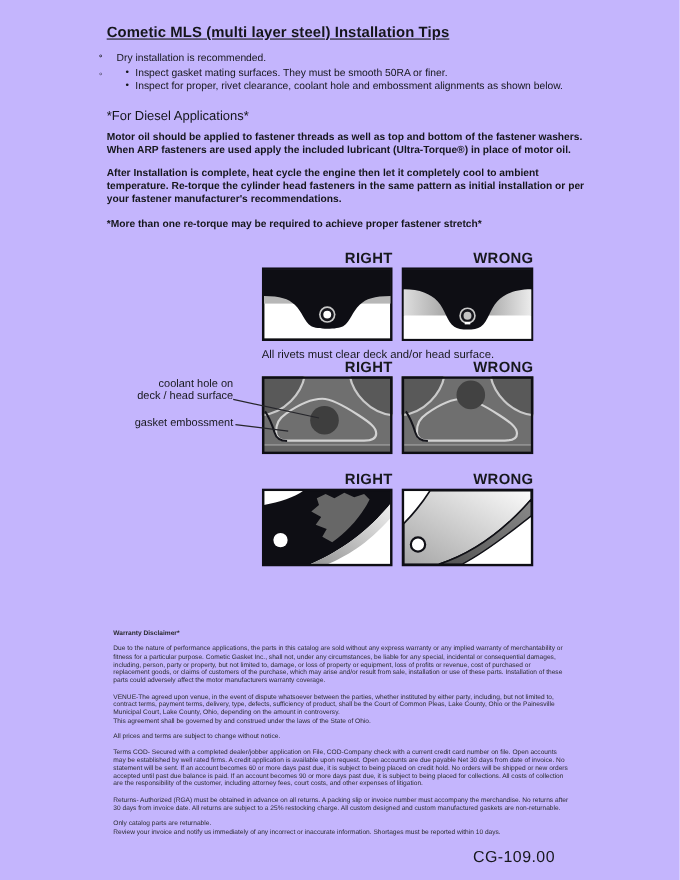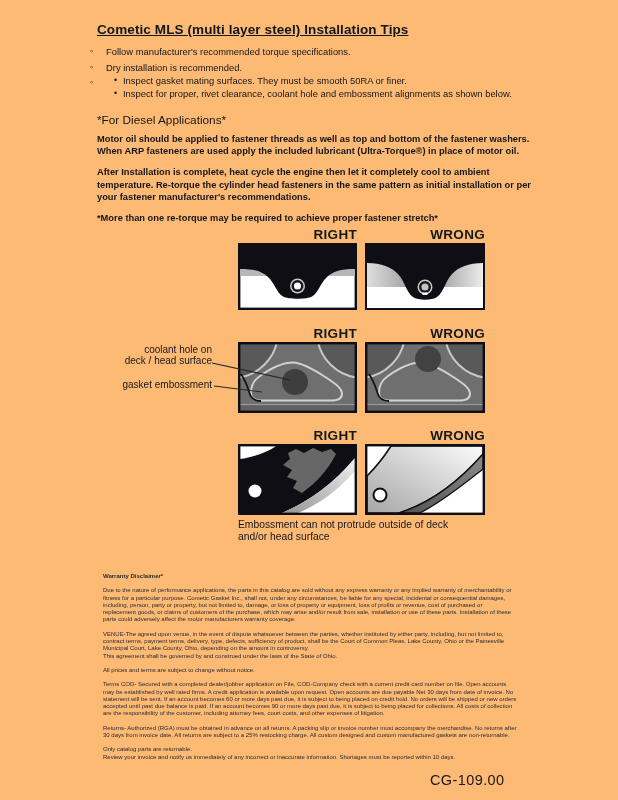--- a/index.html
+++ b/index.html
@@ -1,17 +1,17 @@
 <!DOCTYPE html>
 <html><head>
 <meta charset="utf-8">
 <style>
   html,body { margin:0; padding:0; background:#ffffff; }
   .doc {
-    position:relative; width:618px; height:800px; background:#fdba74;
+    position:relative; width:618px; height:800px; background:#c4b5fd;
     font-family:"Liberation Sans", sans-serif; color:#15161b; overflow:hidden;
   }
   
   .intro { position:absolute; left:97px; top:22px; width:444px; }
   .title {
     font-size:13.5px; font-weight:bold; text-decoration:underline;
     margin:0 0 7px 0; letter-spacing:.1px;
   }
   .b1 { font-size:9.4px; line-height:15.5px; padding-left:9px; position:relative; }
   .b1 .mk { position:absolute; left:-7px; top:0; font-size:9px; }
@@ -40,21 +40,21 @@
   .legal p.tight { margin:0; }
   .code { position:absolute; left:430px; top:756px; font-size:14.5px; letter-spacing:.4px; color:#17181d;margin-top:16px; }
 </style>
 </head>
 <body>
 
 <div class="doc">
 
   <div class="intro">
     <h1 class="title">Cometic MLS (multi layer steel) Installation Tips</h1>
-    <div class="b1"><span class="mk">◦</span><span>Follow manufacturer's recommended torque specifications.</span></div>
+    <div class="b1"><span class="mk">◦</span></div>
     <div class="b1"><span class="mk">◦</span><span>Dry installation is recommended.</span></div>
     <div class="b1"><span class="mk">◦</span></div>
     <div class="b2"><span class="mk">•</span><span>Inspect gasket mating surfaces.  They must be smooth 50RA or finer.</span></div>
     <div class="b2"><span class="mk">•</span><span>Inspect for proper, rivet clearance, coolant hole and embossment alignments as shown below.</span></div>
     <h2 class="h2">*For Diesel Applications*</h2>
     <p class="para">Motor oil should be applied to fastener threads as well as top and bottom of the fastener washers. When ARP fasteners are used apply the included lubricant (Ultra-Torque®) in place of motor oil.</p>
     <p class="para">After Installation is complete, heat cycle the engine then let it completely cool to ambient temperature. Re-torque the cylinder head fasteners in the same pattern as initial installation or per your fastener manufacturer's recommendations.</p>
     <p class="para">*More than one re-torque may be required to achieve proper fastener stretch*</p>
   </div>
 
@@ -86,20 +86,21 @@
       <rect x="1.2" y="1.2" width="117.6" height="64.6" fill="#ffffff" stroke="#0e0e14" stroke-width="2.4"></rect>
       <rect x="2" y="20" width="56" height="24" fill="url(#gw1)"></rect>
       <rect x="62" y="20" width="56" height="24" fill="url(#gw2)"></rect>
       <rect x="2" y="44" width="116" height="21" fill="#ffffff"></rect>
       <path d="M2,2 L118,2 L118,20 C103,20 94,24 87,31 C80,38.5 79,49 72,54 C67,57.5 53,57.5 48,54 C41,49 40,38.5 33,31 C26,24 17,20 2,20 Z" fill="#0e0e14"></path>
       <circle cx="60" cy="44" r="7.5" fill="#c9c9c9"></circle>
       <circle cx="60" cy="44" r="4.8" fill="#c3c3c3" stroke="#16161c" stroke-width="2.4"></circle>
       <rect x="57.5" y="49.5" width="5" height="2.4" fill="#ffffff"></rect>
     </svg>
   </div>
+  <div class="caption" style="left:238px; top:317px; width:290px;">All rivets must clear deck and/or head surface.</div>
 
   <div class="figlabel" style="left:238px; top:326px; width:119px;">RIGHT</div>
   <div class="figlabel" style="left:365px; top:326px; width:120px;">WRONG</div>
 
   <div class="figbox" style="left:238px; top:342px;">
     <svg width="119" height="71" viewBox="0 0 119 71">
       <rect x="2" y="2" width="115" height="67" fill="#6f6f6f"></rect>
       <circle cx="-6" cy="-10" r="46" fill="#595959" stroke="#c9c9c9" stroke-width="2"></circle>
       <circle cx="125" cy="-10" r="46" fill="#595959" stroke="#c9c9c9" stroke-width="2"></circle>
       <line x1="2" y1="62.5" x2="117" y2="62.5" stroke="#9b9b9b" stroke-width="1.2"></line>
@@ -167,24 +168,20 @@
             <stop offset="1" stop-color="#525252"></stop>
         </linearGradient>
       </defs>
       <rect x="2" y="2" width="116" height="67" fill="#ffffff"></rect>
       <path d="M26,2 L118,2 L118,10 C90,42 62,60 34,69 L2,69 L2,32 C11,23 19,13 26,2 Z" fill="url(#gw3a)" stroke="#101016" stroke-width="1.6"></path>
       <path d="M118,10 C90,42 62,60 34,69 L55,69 C80,56 101,38 118,25 Z" fill="url(#gw3b)" stroke="#101016" stroke-width="1.3"></path>
       <circle cx="15" cy="51" r="6.5" fill="#ffffff" stroke="#101016" stroke-width="2"></circle>
       <rect x="1.2" y="1.2" width="117.6" height="68.6" fill="none" stroke="#0e0e14" stroke-width="2.4"></rect>
     </svg>
   </div>
-  <div class="caption" style="left:238px; top:519px; width:280px;">
-    <div>Embossment can not protrude outside of deck</div>
-    <div>and/or head surface</div>
-  </div>
 
   <div class="legal">
     <div class="lh">Warranty Disclaimer*</div>
     <p>Due to the nature of performance applications, the parts in this catalog are sold without any express warranty or any implied warranty of merchantability or fitness for a particular purpose.  Cometic Gasket Inc., shall not, under any circumstances, be liable for any special, incidental or consequential damages, including, person, party or property, but not limited to, damage, or loss of property or equipment, loss of profits or revenue, cost of purchased or replacement goods, or claims of customers of the purchase, which may arise and/or result from sale, installation or use of these parts.  Installation of these parts could adversely affect the motor manufacturers warranty coverage.</p>
     <p class="tight">VENUE-The agreed upon venue, in the event of dispute whatsoever between the parties, whether instituted by either party, including, but not limited to, contract terms, payment terms, delivery, type, defects, sufficiency of product, shall be the Court of Common Pleas, Lake County, Ohio or the Painesville Municipal Court, Lake County, Ohio, depending on the amount in controversy.</p>
     <p>This agreement shall be governed by and construed under the laws of the State of Ohio.</p>
     <p>All prices and terms are subject to change without notice.</p>
     <p>Terms COD- Secured with a completed dealer/jobber application on File, COD-Company check with a current credit card number on file.  Open accounts may be established by well rated firms.  A credit application is available upon request.  Open accounts are due payable Net 30 days from date of invoice.  No statement will be sent.  If an account becomes 60 or more days past due, it is subject to being placed on credit hold.  No orders will be shipped or new orders accepted until past due balance is paid.  If an account becomes 90 or more days past due, it is subject to being placed for collections.  All costs of collection are the responsibility of the customer, including attorney fees, court costs, and other expenses of litigation.</p>
     <p>Returns- Authorized (RGA) must be obtained in advance on all returns.  A packing slip or invoice number must accompany the merchandise.  No returns after 30 days from invoice date.  All returns are subject to a 25% restocking charge.  All custom designed and custom manufactured gaskets are non-returnable.</p>
     <p class="tight">Only catalog parts are returnable.</p>

